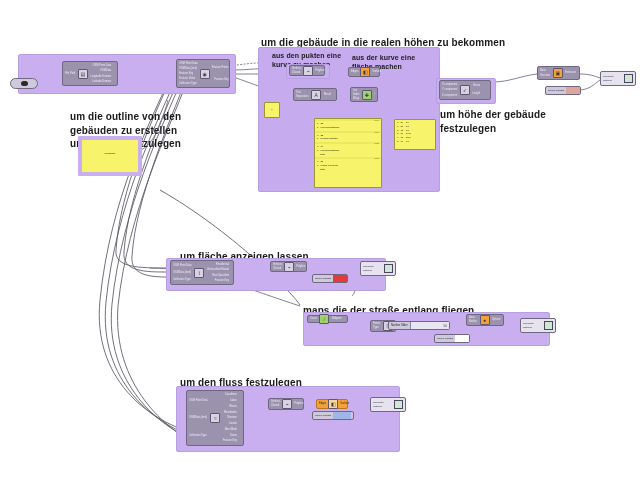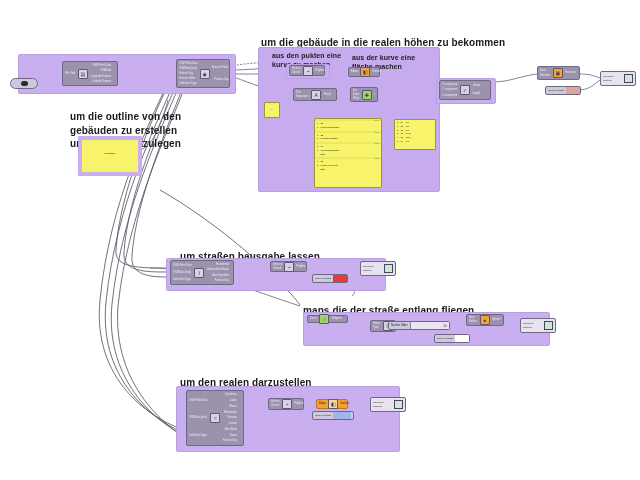--- a/index.html
+++ b/index.html
@@ -273,20 +273,22 @@
 
   <div class="panel" style="left:394px;top:119px;width:40px;height:29px;">
     <div class="ptxt">0   24    24
 1   21    21
 2   18    18
 3   24    24,5
 4   17    28,0
 5   14    17</div>
   </div>
 
+  <div class="grouplabel" style="left:440px;top:108px;">um höhe der gebäude
+festzulegen</div>
   <div class="group" style="left:436px;top:78px;width:58px;height:24px;"></div>
   <div class="comp" style="left:439px;top:80px;width:52px;height:20px;">
     <div class="col in">
       <span class="prm">X component</span>
       <span class="prm">Y component</span>
       <span class="prm">Z component</span>
     </div>
     <div class="mid">
         <span class="ico">➶</span>
       </div>
@@ -315,21 +317,21 @@
   </div>
 
   <div class="gm" style="left:600px;top:71px;width:30px;height:13px;">
     <div style="display:flex;flex-direction:column;">
       <span class="gmtxt">Geometry</span>
       <span class="gmtxt">Material</span>
     </div>
     <span class="gmico"></span>
   </div>
 
-  <div class="grouplabel" style="left:180px;top:250px;">um straßen bausgabe lassen</div>
+  <div class="grouplabel" style="left:180px;top:250px;">um fläche anzeigen lassen</div>
   <div class="group" style="left:166px;top:258px;width:218px;height:31px;"></div>
 
   <div class="comp" style="left:170px;top:260px;width:64px;height:25px;">
     <div class="col in">
       <span class="prm">OSM Point Data</span>
       <span class="prm">OSMData (text)</span>
       <span class="prm">Collection Type</span>
     </div>
     <div class="mid">
         <span class="ico">⌇</span>
@@ -419,21 +421,21 @@
   </div>
 
   <div class="gm" style="left:520px;top:318px;width:30px;height:13px;">
     <div style="display:flex;flex-direction:column;">
       <span class="gmtxt">Geometry</span>
       <span class="gmtxt">Material</span>
     </div>
     <span class="gmico"></span>
   </div>
 
-  <div class="grouplabel" style="left:180px;top:376px;">um den realen darzustellen</div>
+  <div class="grouplabel" style="left:180px;top:376px;">um den fluss festzulegen</div>
   <div class="group" style="left:176px;top:386px;width:222px;height:64px;"></div>
 
   <div class="comp" style="left:186px;top:390px;width:58px;height:56px;">
     <div class="col in" style="justify-content:space-around;">
       <span class="prm">OSM Point Data</span>
       <span class="prm">OSMData (text)</span>
       <span class="prm">Collection Type</span>
     </div>
     <div class="mid">
         <span class="ico">≈</span>

